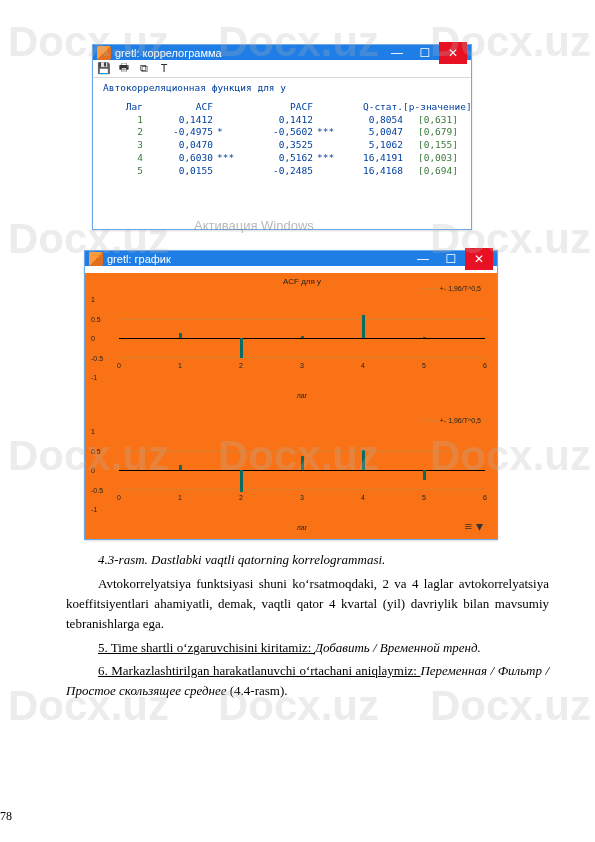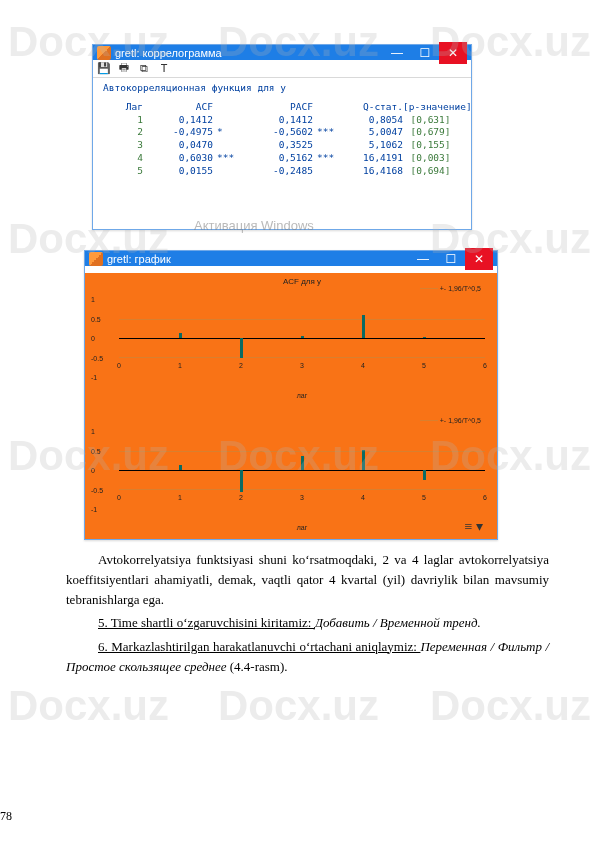--- a/index.html
+++ b/index.html
@@ -91,21 +91,21 @@
     color: #0040a0;
   }
   .corr-head, .corr-row { display:flex; }
   .corr-head span, .corr-row span { white-space: pre; }
   .c-lag { width:40px; text-align:right; }
   .c-acf { width:70px; text-align:right; }
   .c-mark { width:30px; text-align:left; padding-left:4px; }
   .c-pacf { width:70px; text-align:right; }
   .c-mark2 { width:30px; text-align:left; padding-left:4px; }
   .c-q { width:60px; text-align:right; }
-  .c-p { width:55px; text-align:center; }
+  .c-p { width:55px; text-align:right; }
   .corr-row .lagnum { color:#3b7a3b; }
   .corr-row .pval { color:#3b7a3b; }
 
   .activation {
     position:absolute;
     top: 218px; left: 194px;
     color: rgba(128,128,128,0.55);
     font-family: "Segoe UI", Arial, sans-serif;
     font-size: 13px;
   }
@@ -392,20 +392,21 @@
           <div class="spike" style="left: 303.5px; top: 39px; height: 9.75px;"></div>
         </div>
       <div class="xlabel">лаг</div>
     </div>
 
     <div class="footer-icon">≡ ▾</div>
   </div>
 </div>
 
 <div class="doc">
+  <p class="caption">4.3-rasm. Dastlabki vaqtli qatorning korrelogrammasi.</p>
   <p class="para">Avtokorrelyatsiya funktsiyasi shuni ko‘rsatmoqdaki, 2 va 4 laglar avtokorrelyatsiya koeffitsiyentlari ahamiyatli, demak, vaqtli qator 4 kvartal (yil) davriylik bilan mavsumiy tebranishlarga ega.</p>
   <p class="para">
     <span class="underline">5. Time shartli o‘zgaruvchisini kiritamiz: </span><span class="italic">Добавить / Временной тренд.</span>
   </p>
   <p class="para">
     <span class="underline">6. Markazlashtirilgan harakatlanuvchi o‘rtachani aniqlaymiz: </span><span class="italic">Переменная / Фильтр / Простое скользящее среднее </span><span>(4.4-rasm).</span>
   </p>
 </div>
 
 <div class="pagenum">78</div>

